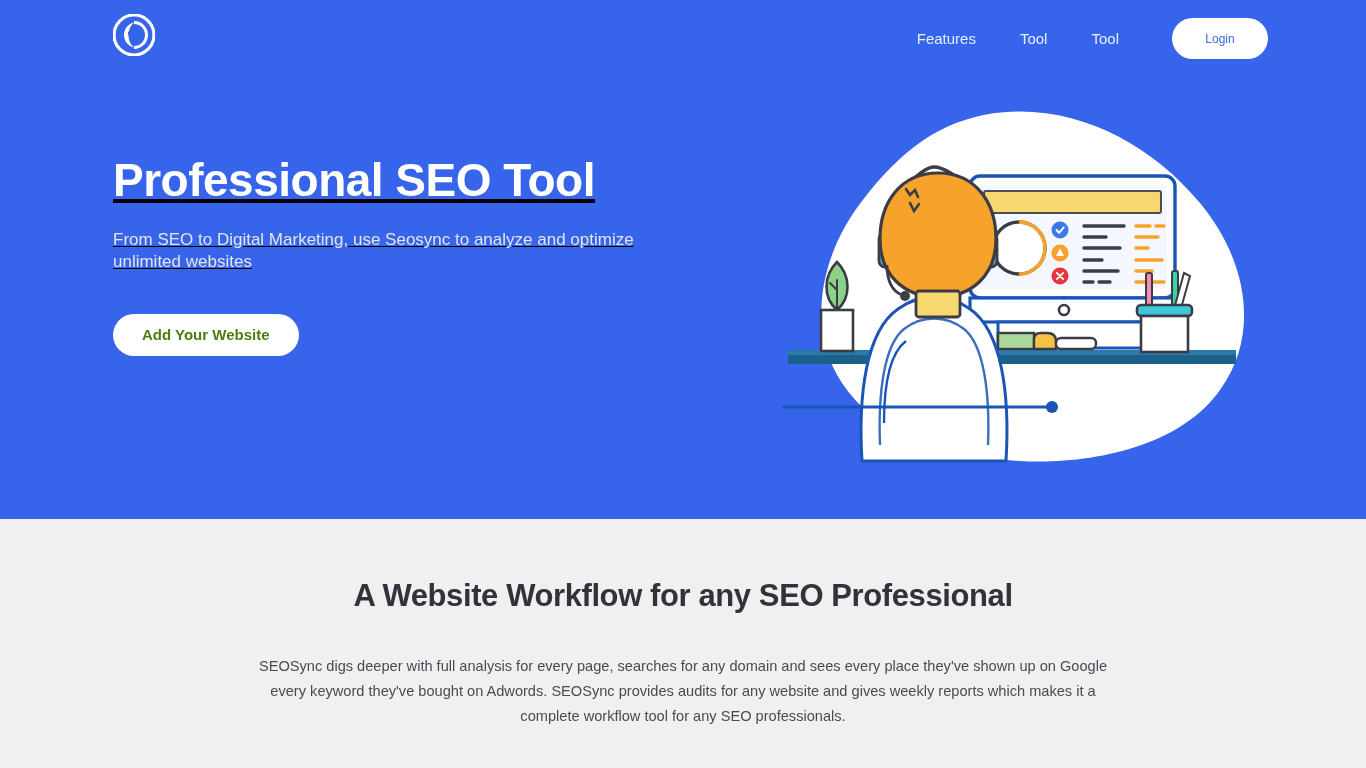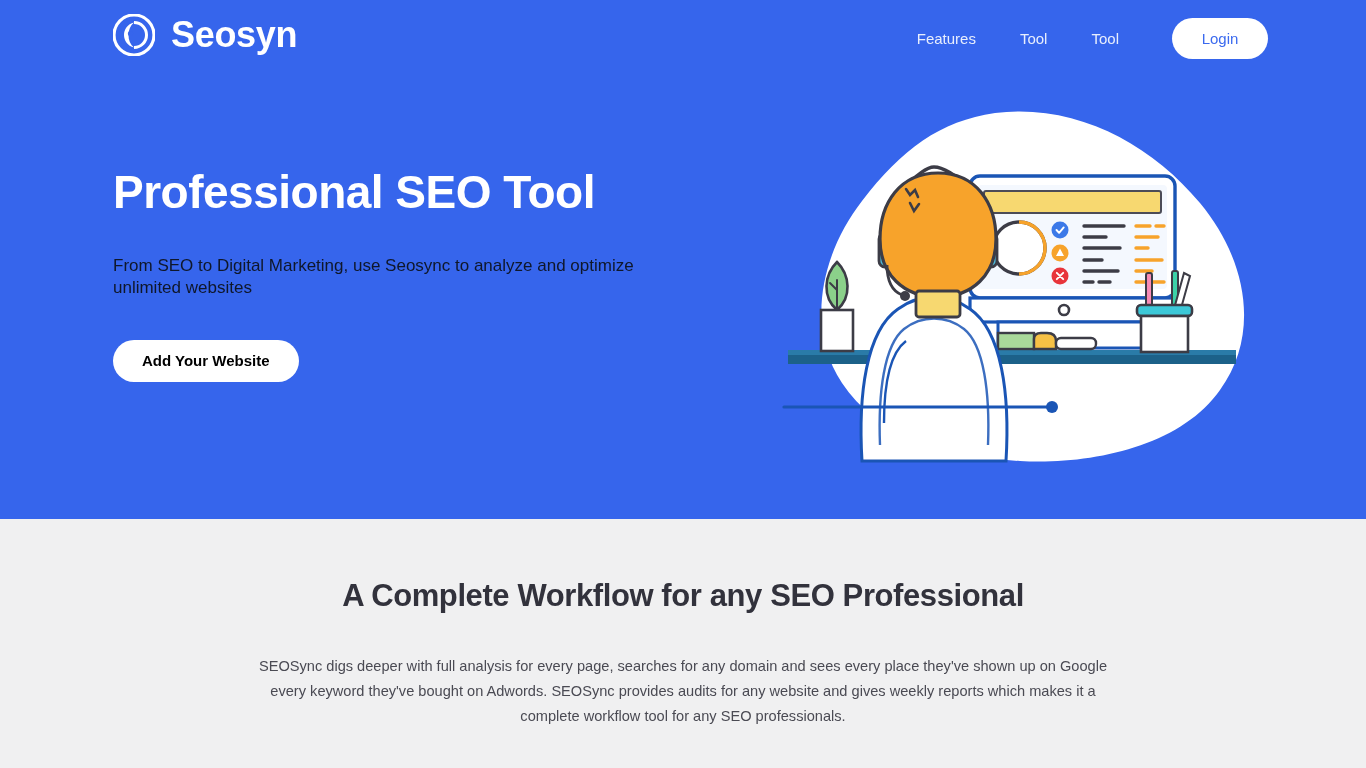--- a/index.html
+++ b/index.html
@@ -65,53 +65,54 @@
     white-space:nowrap;
   }
   .login-button {
     margin-left:31px;
     background:#ffffff;
     color:#3B6AEF;
     border:none;
     border-radius:22px;
     width:96px;
     height:41px;
-    font-size:15px;
+    font-size:12px;
     font-family:inherit;
     cursor:pointer;
   }
 
   
   .hero-copy {
     position:absolute;
     left:113px;
-    top:166px;
+    top:154px;
     width:600px;
     z-index:10;
+    text-decoration:underline;
   }
   .hero-title {
     color:#ffffff;
     font-size:46px;
     font-weight:700;
     letter-spacing:-0.5px;
     line-height:1.15;
   }
   .hero-sub {
-    margin-top:36px;
-    color:#0f172a;
+    margin-top:22px;
+    color:#e5e5e5;
     font-size:17px;
     line-height:1.28;
     max-width:548px;
     font-weight:400;
   }
   .cta-button {
     margin-top:42px;
     display:inline-block;
     background:#ffffff;
-    color:#000000;
+    color:#4d7c0f;
     border:none;
     border-radius:22px;
     padding:0 29px;
     height:42px;
     line-height:42px;
     font-size:15px;
     font-weight:600;
     font-family:inherit;
     cursor:pointer;
   }
@@ -160,21 +161,20 @@
     <div class="brand">
       <span>
         <svg class="brand-mark" viewBox="0 0 42 42" aria-hidden="true">
           <circle cx="21" cy="21" r="20" fill="none" stroke="#ffffff" stroke-width="3.2"></circle>
           <path d="M21 8.5 C28.2 8.5 33.5 14.2 33.5 21 C33.5 27.8 28.2 33.5 21 33.5" fill="none" stroke="#ffffff" stroke-width="3"></path>
           <path d="M21 8.5 C14.5 10 11 15.5 11 21 C11 26.6 14.6 32 21 33.5
                    C17.2 30.5 15.5 26.2 15.5 21 C15.5 15.9 17.3 11.6 21 8.5 Z" fill="#ffffff"></path>
           <circle cx="17.5" cy="19.5" r="2.6" fill="#3665EC"></circle>
         </svg>
       </span>
-      <span class="brand-name">Seosyn</span>
     </div>
 
     <nav class="main-nav">
       <a class="nav-link" href="#">Features</a>
       <a class="nav-link" href="#">Tool</a>
       <a class="nav-link" href="#">Tool</a>
       <button class="login-button">Login</button>
     </nav>
 
   </header>
@@ -294,15 +294,15 @@
         <line x1="4" y1="302" x2="272" y2="302" stroke="#1A55B5" stroke-width="3.2" stroke-linecap="round"></line>
         <circle cx="272" cy="302" r="6" fill="#1A55B5"></circle>
       </g>
 
     </svg>
   </div>
 
 </section>
 
 <section class="feature-section">
-  <h2 class="feature-title">A Complete Workflow for any SEO Professional</h2>
+  <h2 class="feature-title">A Website Workflow for any SEO Professional</h2>
   <p class="feature-body">SEOSync digs deeper with full analysis for every page, searches for any domain and sees every place they've shown up on Google every keyword they've bought on Adwords. SEOSync provides audits for any website and gives weekly reports which makes it a complete workflow tool for any SEO professionals.</p>
 </section>
 
 </body></html>

